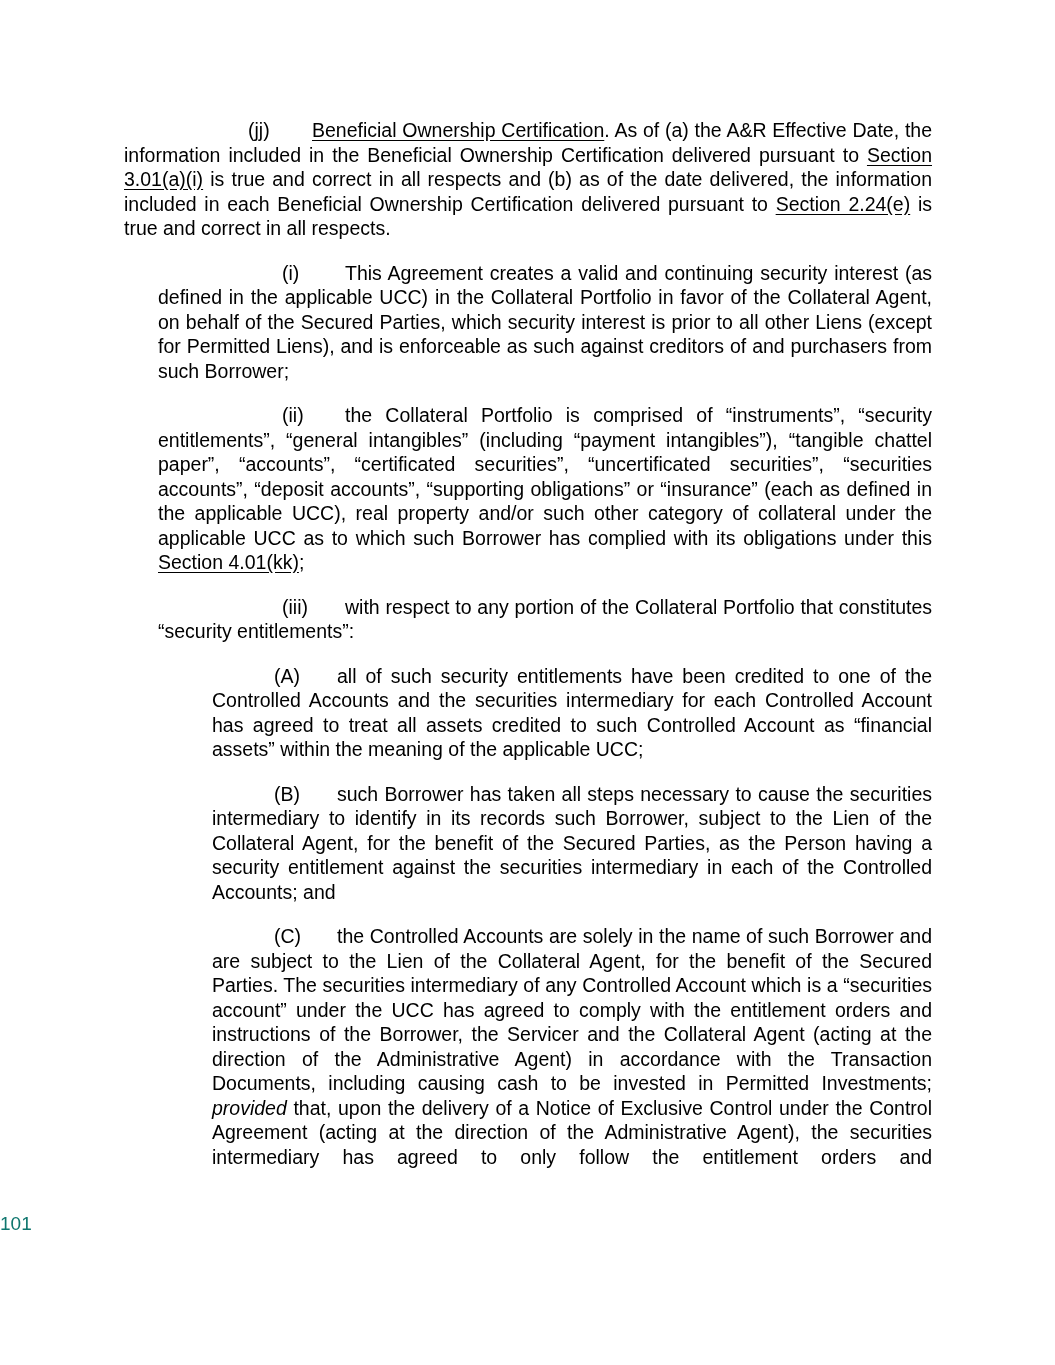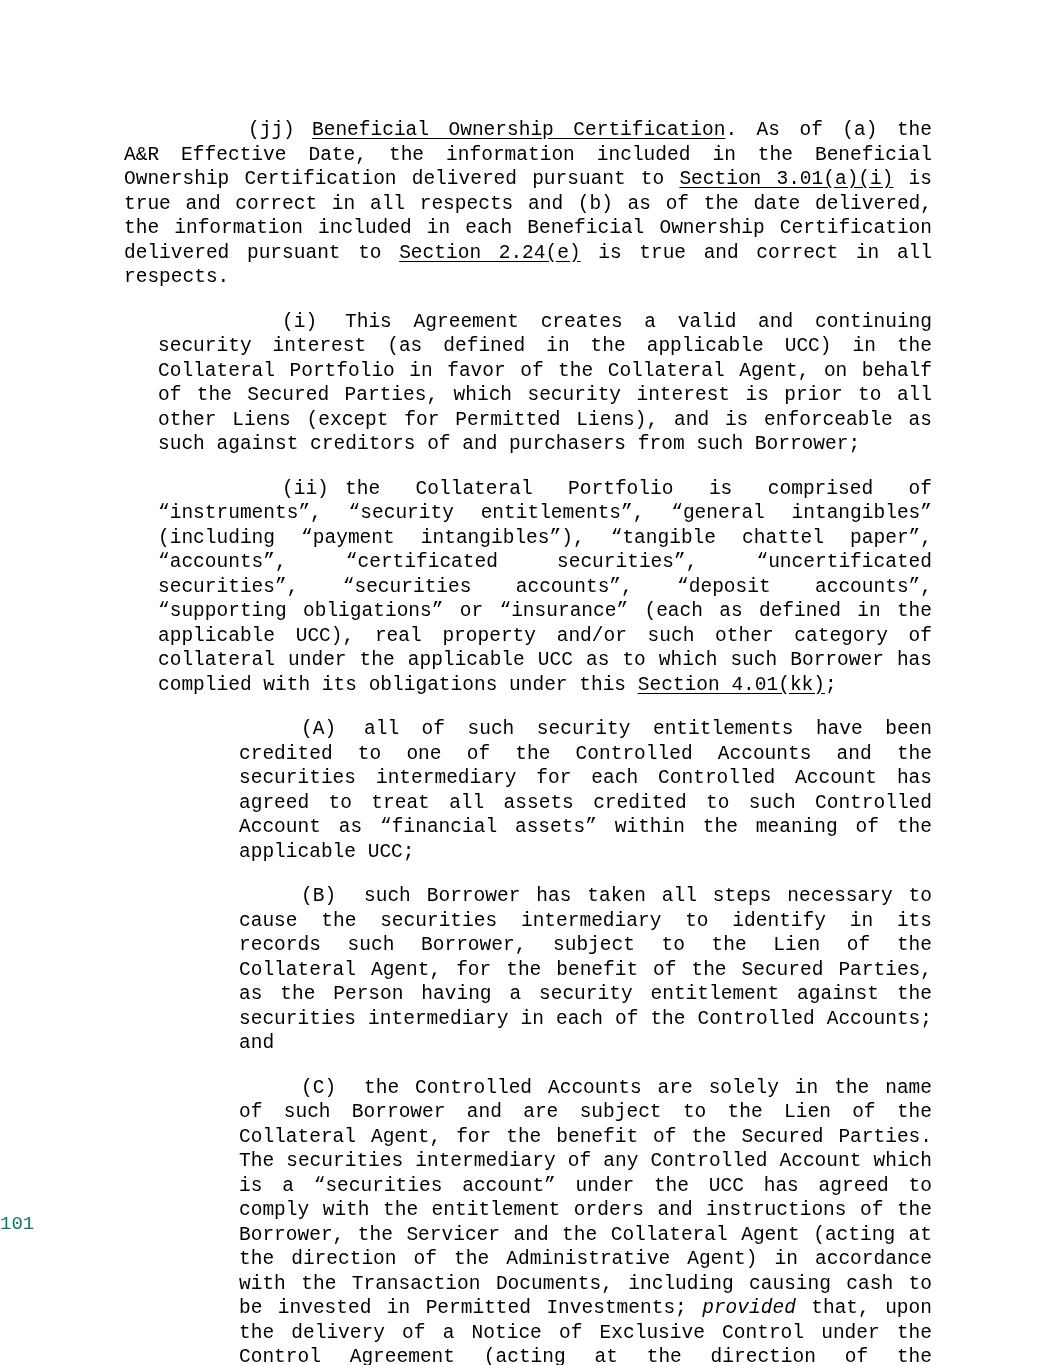--- a/index.html
+++ b/index.html
@@ -6,42 +6,42 @@
     margin: 0;
     padding: 0;
     background: #ffffff;
   }
   .page {
     position: relative;
     width: 1055px;
     height: 1365px;
     background: #ffffff;
     color: #000000;
-    font-family: Liberation Mono, monospace;
+    font-family: Liberation Sans, sans-serif;
     overflow: hidden;
   }
   .content {
     position: absolute;
     left: 124px;
     top: 118px;
     width: 808px;
   }
   p.para {
     margin: 0 0 20px 0;
     font-size: 19.5px;
     line-height: 24.5px;
     text-align: justify;
     color: #000000;
   }
   
   p.lvl1 { text-indent: 124px; }
   
   p.lvl2 { margin-left: 34px; text-indent: 124px; }
   
-  p.lvl3 { margin-left: 115px; text-indent: 62px; }
+  p.lvl3 { margin-left: 88px; text-indent: 62px; }
   .tab {
     display: inline-block;
     text-indent: 0;
     vertical-align: baseline;
   }
   .tab1 { width: 64px; }
   .tab2 { width: 63px; }
   .u { text-decoration: underline; text-underline-offset: 3px; }
   .it { font-style: italic; }
   .cut { text-align-last: justify; }
@@ -62,20 +62,21 @@
 <div class="page">
   <div class="content">
 
     <p class="para lvl1"><span class="tab tab1">(jj)</span><span class="u">Beneficial Ownership Certification</span><span>.  As of (a) the A&amp;R Effective Date, the information included in the Beneficial Ownership Certification delivered pursuant to </span><span class="u">Section 3.01(a)(i)</span><span> is true and correct in all respects and (b) as of the date delivered, the information included in each Beneficial Ownership Certification delivered pursuant to </span><span class="u">Section 2.24(e)</span><span> is true and correct in all respects.</span></p>
 
 
     <p class="para lvl2"><span class="tab tab2">(i)</span><span>This Agreement creates a valid and continuing security interest (as defined in the applicable UCC) in the Collateral Portfolio in favor of the Collateral Agent, on behalf of the Secured Parties, which security interest is prior to all other Liens (except for Permitted Liens), and is enforceable as such against creditors of and purchasers from such Borrower;</span></p>
 
     <p class="para lvl2"><span class="tab tab2">(ii)</span><span>the Collateral Portfolio is comprised of “instruments”, “security entitlements”, “general intangibles” (including “payment intangibles”), “tangible chattel paper”, “accounts”, “certificated securities”, “uncertificated securities”, “securities accounts”, “deposit accounts”, “supporting obligations” or “insurance” (each as defined in the applicable UCC), real property and/or such other category of collateral under the applicable UCC as to which such Borrower has complied with its obligations under this </span><span class="u">Section 4.01(kk)</span><span>;</span></p>
 
+    <p class="para lvl2"><span class="tab tab2">(iii)</span><span>with respect to any portion of the Collateral Portfolio that constitutes “security entitlements”:</span></p>
 
     <p class="para lvl3"><span class="tab tab2">(A)</span><span>all of such security entitlements have been credited to one of the Controlled Accounts and the securities intermediary for each Controlled Account has agreed to treat all assets credited to such Controlled Account as “financial assets” within the meaning of the applicable UCC;</span></p>
 
     <p class="para lvl3"><span class="tab tab2">(B)</span><span>such Borrower has taken all steps necessary to cause the securities intermediary to identify in its records such Borrower, subject to the Lien of the Collateral Agent, for the benefit of the Secured Parties, as the Person having a security entitlement against the securities intermediary in each of the Controlled Accounts; and</span></p>
 
     <p class="para lvl3 cut"><span class="tab tab2">(C)</span><span>the Controlled Accounts are solely in the name of such Borrower and are subject to the Lien of the Collateral Agent, for the benefit of the Secured Parties.  The securities intermediary of any Controlled Account which is a “securities account” under the UCC has agreed to comply with the entitlement orders and instructions of the Borrower, the Servicer and the Collateral Agent (acting at the direction of the Administrative Agent) in accordance with the Transaction Documents, including causing cash to be invested in Permitted Investments; </span><span class="it">provided</span><span> that, upon the delivery of a Notice of Exclusive Control under the Control Agreement (acting at the direction of the Administrative Agent), the securities intermediary has agreed to only follow the entitlement orders and</span></p>
 
   </div>
 
   <div class="footer"><span>101</span></div>

